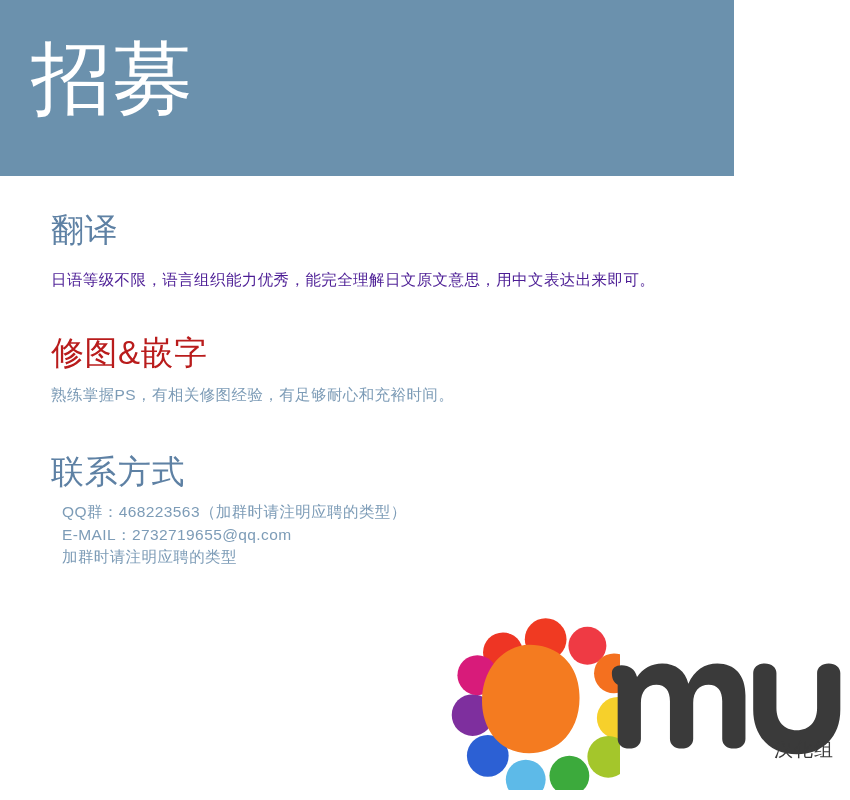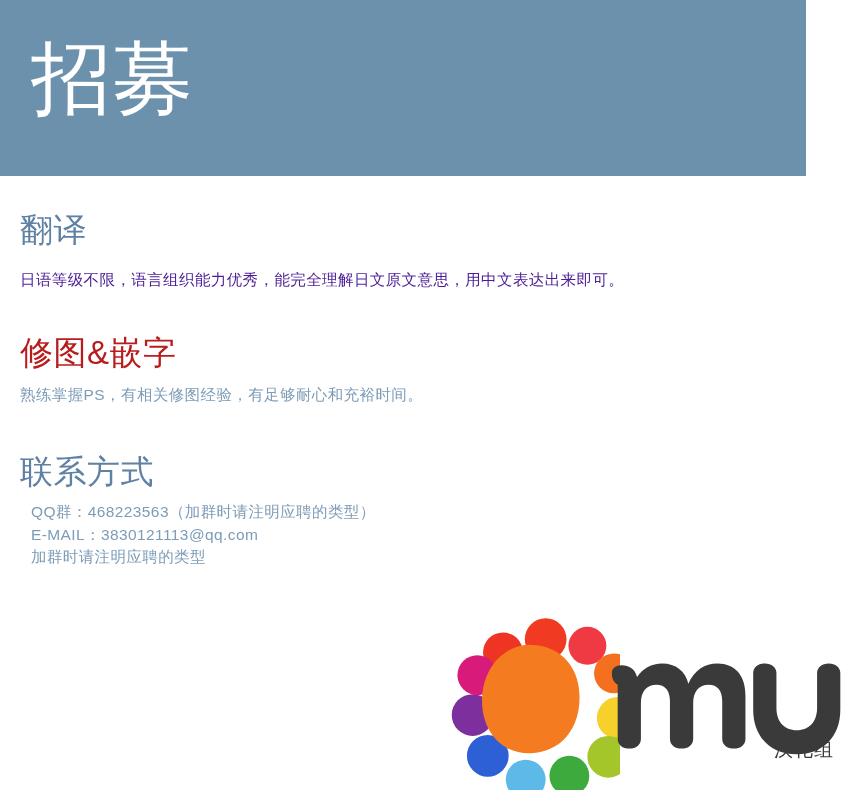--- a/index.html
+++ b/index.html
@@ -10,21 +10,21 @@
     width: 850px;
     height: 800px;
     background: #ffffff;
     font-family: "Liberation Sans", "DejaVu Sans", sans-serif;
     overflow: hidden;
     position: relative;
   }
 
   
   .header-band {
-    width: 806px;
+    width: 734px;
     height: 176px;
     background: #6b91ad;
     position: relative;
   }
   .header-title {
     position: absolute;
     left: 31px;
     top: 36px;
     font-size: 80px;
     line-height: 1.08;
@@ -33,21 +33,21 @@
     letter-spacing: 2px;
     white-space: nowrap;
   }
 
   
   .content {
     padding: 0;
     position: relative;
   }
   .section {
-    padding-left: 20px;
+    padding-left: 51px;
   }
   .section-title {
     color: #5e81a4;
     font-weight: 400;
     font-size: 33px;
     line-height: 1.2;
     letter-spacing: 0.5px;
     white-space: nowrap;
   }
   .section-desc {
@@ -124,21 +124,21 @@
 
   <div class="section" id="section-retouch">
     <div class="section-title" style="color: #b91c1c;">修图&amp;嵌字</div>
     <div class="section-desc" style="color: rgb(125, 156, 183);">熟练掌握PS，有相关修图经验，有足够耐心和充裕时间。</div>
   </div>
 
   <div class="section" id="section-contact">
     <div class="section-title" style="color: rgb(94, 129, 164);">联系方式</div>
     <div class="contact-lines">
       <div class="contact-line" style="color: rgb(125, 156, 183);">QQ群：468223563（加群时请注明应聘的类型）</div>
-      <div class="contact-line" style="color: rgb(125, 156, 183);">E-MAIL：3830121113@qq.com</div>
+      <div class="contact-line" style="color: rgb(125, 156, 183);">E-MAIL：2732719655@qq.com</div>
       <div class="contact-line" style="color: rgb(125, 156, 183);">加群时请注明应聘的类型</div>
     </div>
   </div>
 
 </div>
 
 <div class="logo-area">
 
   <svg class="logo-mark" viewBox="0 0 185 195">
     <g id="logo-dots">

